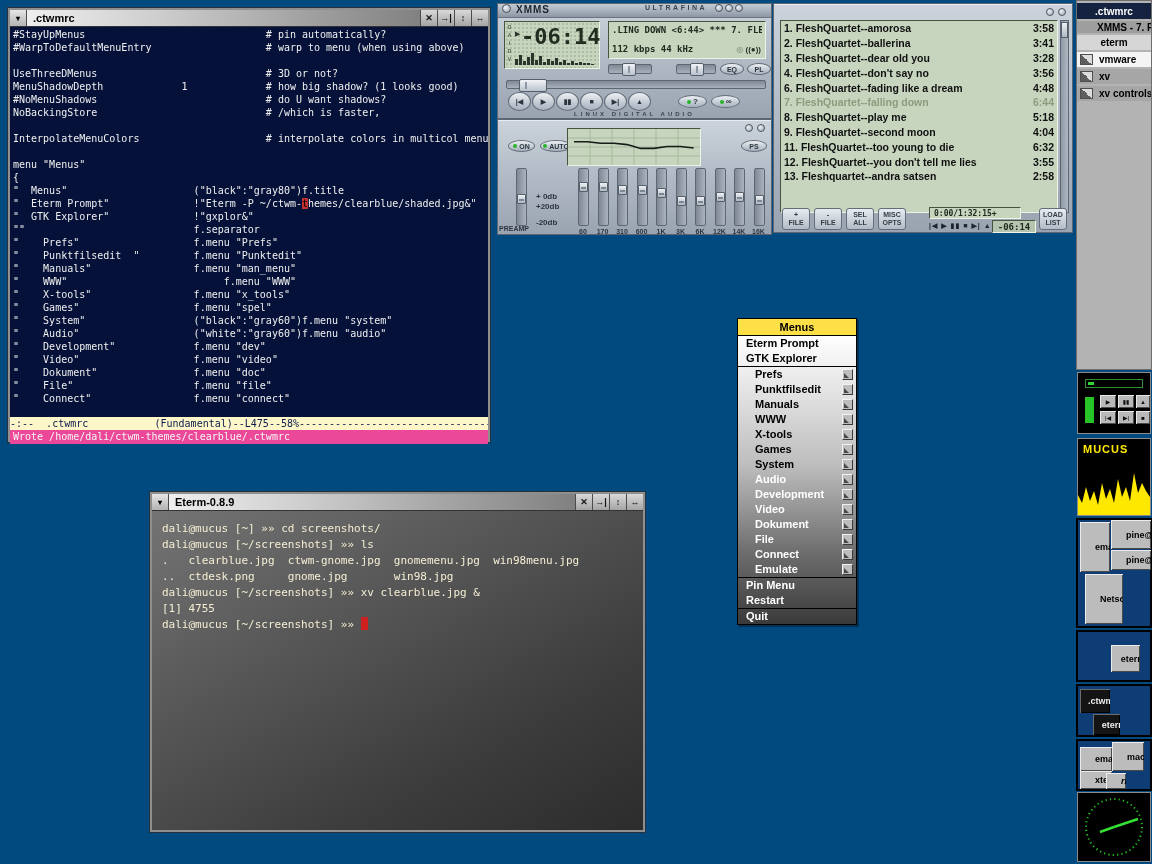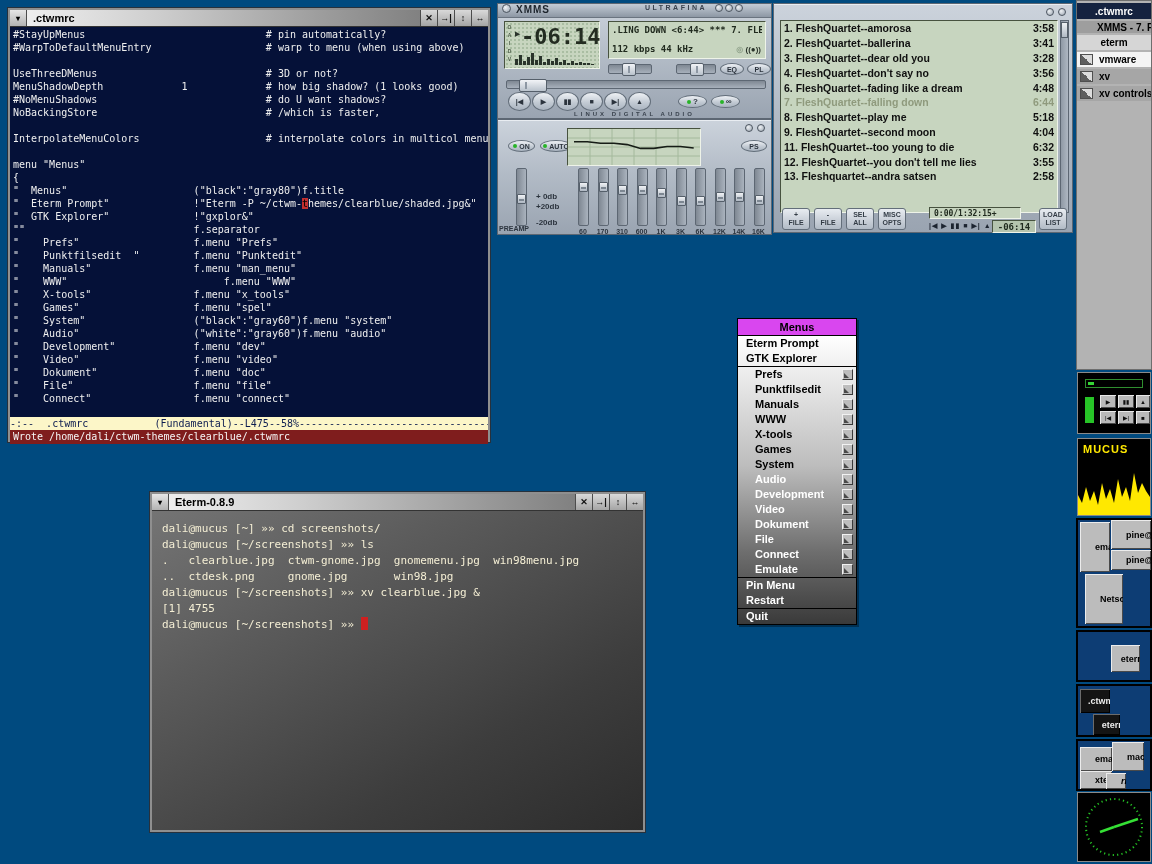--- a/index.html
+++ b/index.html
@@ -17,21 +17,21 @@
   .tb-btn { width:17px; border-left:1px solid #4c4c4c; display:flex; align-items:center; justify-content:center;
     font-size:9px; font-weight:bold; background:linear-gradient(180deg,#d9d9d9,#a5a5a5); color:#111; }
 
   
   #emacs-body { background:#051138; height:390px; overflow:hidden; padding:1px 0 0 3px; cursor:text; }
   .eline { font-family:"DejaVu Sans Mono", monospace; font-size:10px; line-height:13px; height:13px;
     color:#efefef; white-space:pre; }
   .emacs-cursor { background:#c22f2f; color:#000; }
   #emacs-modeline { height:13px; background:#fcf6c8; color:#0c1c50; font-family:"DejaVu Sans Mono", monospace;
     font-size:10px; line-height:13px; white-space:pre; overflow:hidden; }
-  #emacs-minibuffer { height:14px; background:#7f1d1d; color:#f5f5f5; font-family:"DejaVu Sans Mono", monospace;
+  #emacs-minibuffer { height:14px; background:#ec4899; color:#f5f5f5; font-family:"DejaVu Sans Mono", monospace;
     font-size:10px; line-height:13px; white-space:pre; padding-left:3px; overflow:hidden; }
 
   
   #eterm-body { height:319px; background:linear-gradient(150deg,#747474 0%,#5b5b5b 30%,#3d3d3d 70%,#2c2c2c 100%);
     padding:10px 0 0 10px; cursor:text; }
   .tline { font-family:"DejaVu Sans Mono", monospace; font-size:11px; line-height:16px; height:16px;
     color:#f4eed4; white-space:pre; }
   .block-cursor { display:inline-block; width:7px; height:13px; background:#cf2020; vertical-align:-2px; }
 
   
@@ -73,21 +73,21 @@
     background:linear-gradient(90deg,#8f99a5,#aeb7c2); border:1px solid #5d6773; }
   #pl-thumb { position:absolute; top:1px; left:0px; width:7px; height:16px;
     background:linear-gradient(180deg,#eef1f4,#b0b9c4); border:1px solid #555f6a; }
   .pl-btn { position:absolute; width:28px; height:22px; border:1px solid #636e7a; border-radius:3px;
     background:linear-gradient(180deg,#e8ecf1,#b2bbc6); font-size:7px; font-weight:bold; color:#333c46;
     display:flex; flex-direction:column; align-items:center; justify-content:center; line-height:8px; }
 
   
   #menu { position:absolute; left:737px; top:318px; width:120px; border:1px solid #000;
     box-shadow:2px 2px 0 rgba(0,0,0,.35); }
-  #menu-title { height:17px; background:#d946ef; border-bottom:1px solid #000; text-align:center;
+  #menu-title { height:17px; background:#fde047; border-bottom:1px solid #000; text-align:center;
     font-size:11px; font-weight:bold; line-height:17px; color:#000; }
   #menu-items { background:linear-gradient(180deg,#ffffff 0%,#bdbdbd 45%,#6e6e6e 75%,#3a3a3a 100%); }
   .mitem { position:relative; height:15px; line-height:15px; font-size:11px; font-weight:bold; padding-left:8px;
     white-space:nowrap; }
   .mitem.indent { padding-left:17px; }
   .msep { height:1px; background:#000; }
   .subbox { position:absolute; right:3px; top:2px; width:11px; height:11px; background:#bdbdbd;
     border-top:1px solid #f2f2f2; border-left:1px solid #f2f2f2; border-right:1px solid #3a3a3a; border-bottom:1px solid #3a3a3a; }
   .subbox::after { content:""; position:absolute; left:1px; bottom:1px;
     border-left:5px solid #4a4a4a; border-top:5px solid transparent; }

